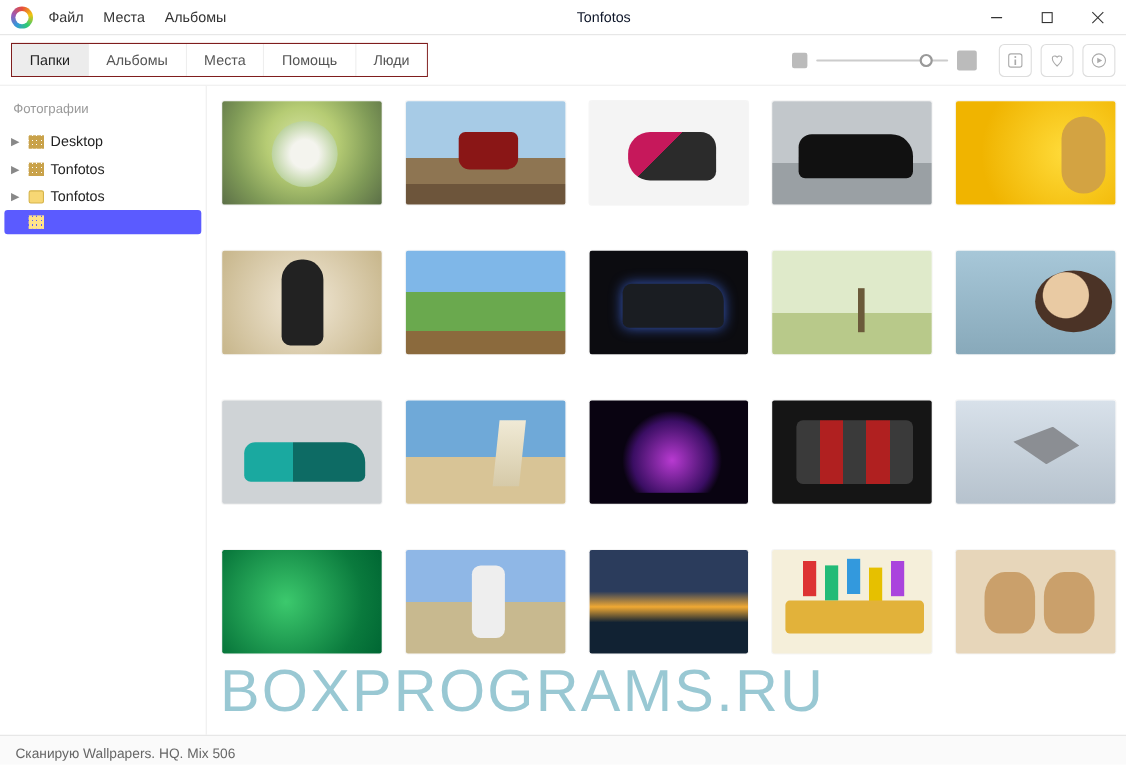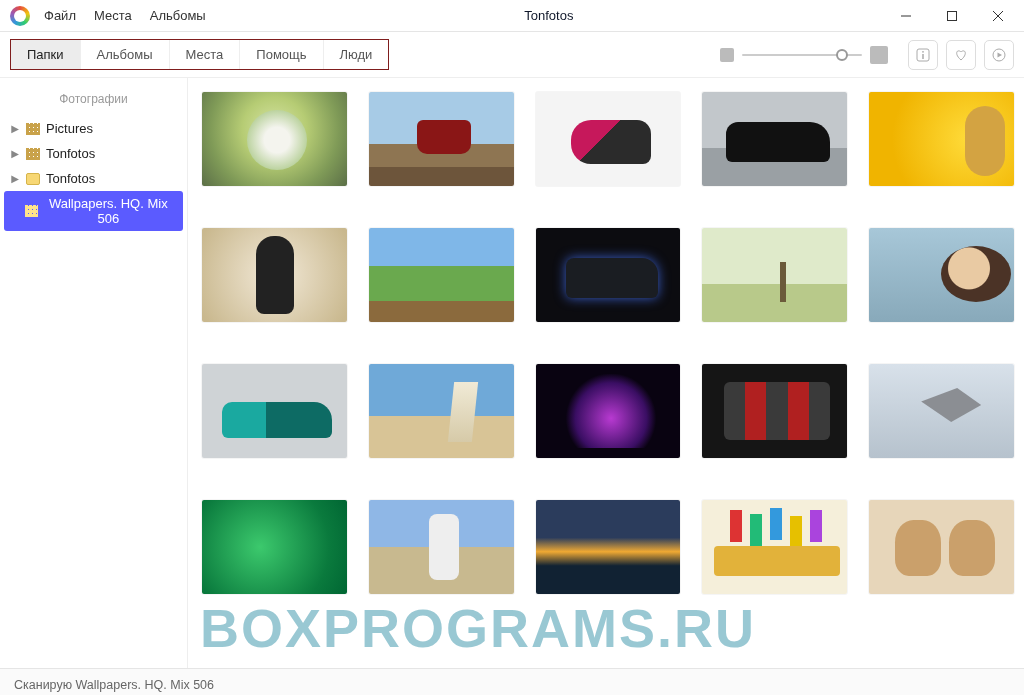--- a/index.html
+++ b/index.html
@@ -21,21 +21,21 @@
   .tab.active { background:#ececec; color:#222; }
   .zoom { display:flex; align-items:center; gap:8px; margin-left:auto; margin-right:20px; }
   .zoom-small, .zoom-big { width:14px; height:14px; background:#bbb; border-radius:2px; }
   .zoom-big { width:18px; height:18px; }
   .zoom-track { width:120px; height:2px; background:#ccc; position:relative; border-radius:2px; cursor:pointer; }
   .zoom-thumb { position:absolute; top:-5px; left:78%; width:12px; height:12px; border:2px solid #999; border-radius:50%; background:#fff; }
   .right-tools { display:flex; gap:8px; }
   .icon-btn { width:30px; height:30px; border:1px solid #ddd; border-radius:5px; display:flex; align-items:center; justify-content:center; color:#aaa; cursor:pointer; }
   .icon-btn svg { width:16px; height:16px; }
 
-  .body { display:flex; height: 590px; text-align: center; }
+  .body { display:flex; height: 590px; }
   .sidebar { width:188px; border-right:1px solid #eee; padding:8px 0; }
   .side-header { color:#9a9a9a; font-size:12px; padding:6px 12px 10px; }
   .folder { display:flex; align-items:center; gap:6px; padding:5px 10px; cursor:pointer; color:#222; }
   .folder .arrow { width:10px; color:#888; font-size:10px; }
   .folder .ficon { width:14px; height:12px; display:inline-block; }
   .folder.grid .ficon { background: repeating-linear-gradient(90deg,#c9a24a 0 3px, transparent 3px 4px), repeating-linear-gradient(0deg,#c9a24a 0 3px, transparent 3px 4px); }
   .folder.fold .ficon { background:#f7d774; border:1px solid #d6b44a; border-radius:2px; }
   .folder.sel { background:#5b5bff; color:#fff; border-radius:3px; margin:0 4px; padding-left:6px; }
   .folder.sel .arrow { color:#fff; }
   .folder.sel .ficon { background: repeating-linear-gradient(90deg,#ffe38a 0 3px, transparent 3px 4px), repeating-linear-gradient(0deg,#ffe38a 0 3px, transparent 3px 4px); }
@@ -79,21 +79,21 @@
   .t16::after{content:"";position:absolute;left:60px;top:14px;width:30px;height:66px;background:#eee;border-radius:8px;}
   .t17{ background:linear-gradient(#2b3c5c 40%,#f0a933 55%,#123 70%);}
   .t18{ background:#f5efda;}
   .t18::after{content:"";position:absolute;left:12px;top:46px;width:126px;height:30px;background:#e2b23a;border-radius:4px;}
   .t18::before{content:"";position:absolute;left:28px;top:10px;width:12px;height:32px;background:#d33; box-shadow:20px 4px 0 #2b7, 40px -2px 0 #39d, 60px 6px 0 #e6c000, 80px 0 0 #a4d;}
   .t19{ background:#e7d6ba;}
   .t19::after{content:"";position:absolute;left:26px;top:20px;width:46px;height:56px;border-radius:40% 40% 30% 30%;background:#caa06b;box-shadow:54px 0 0 #caa06b;}
 
   .statusbar { height:27px; border-top:1px solid #e5e5e5; display:flex; align-items:center; padding:16px 14px; color:#666; font-size:12.5px; background:#fafafa; }
 
-  .watermark { position:absolute; left:200px; bottom:36px; font-size:54px; font-weight:700; letter-spacing:2px; color:rgba(70,155,175,0.55); text-shadow:0 2px 0 rgba(255,255,255,0.4); pointer-events:none; font-family: Arial Black, Arial, sans-serif; }
+  .watermark { position:absolute; left:200px; bottom:36px; font-size:54px; font-weight:400; letter-spacing:2px; color:rgba(70,155,175,0.55); text-shadow:0 2px 0 rgba(255,255,255,0.4); pointer-events:none; font-family: Arial Black, Arial, sans-serif; }
 </style>
 </head>
 <body>
 
 <div class="titlebar">
   <div class="app-logo"></div>
   <div class="menu">
     <div class="menu-item">Файл</div>
     <div class="menu-item">Места</div>
     <div class="menu-item">Альбомы</div>
@@ -155,36 +155,35 @@
       </div>
   </div>
 </div>
 
 <div class="body">
   <div class="sidebar">
     <div class="side-header">Фотографии</div>
     <div class="folder grid">
       <span class="arrow">▶</span>
       <span class="ficon"></span>
-      <span>Pictures</span>
+      <span>Desktop</span>
     </div>
     <div class="folder grid">
       <span class="arrow">▶</span>
       <span class="ficon"></span>
       <span>Tonfotos</span>
     </div>
     <div class="folder fold">
       <span class="arrow">▶</span>
       <span class="ficon"></span>
       <span>Tonfotos</span>
     </div>
     <div class="folder grid sel">
       <span class="arrow"></span>
       <span class="ficon"></span>
-      <span>Wallpapers. HQ. Mix 506</span>
     </div>
   </div>
 
   <div class="grid-area">
     <div class="row">
       <div class="thumb t0"></div>
       <div class="thumb t1"></div>
       <div class="thumb t2"></div>
       <div class="thumb t3"></div>
       <div class="thumb t4"></div>

